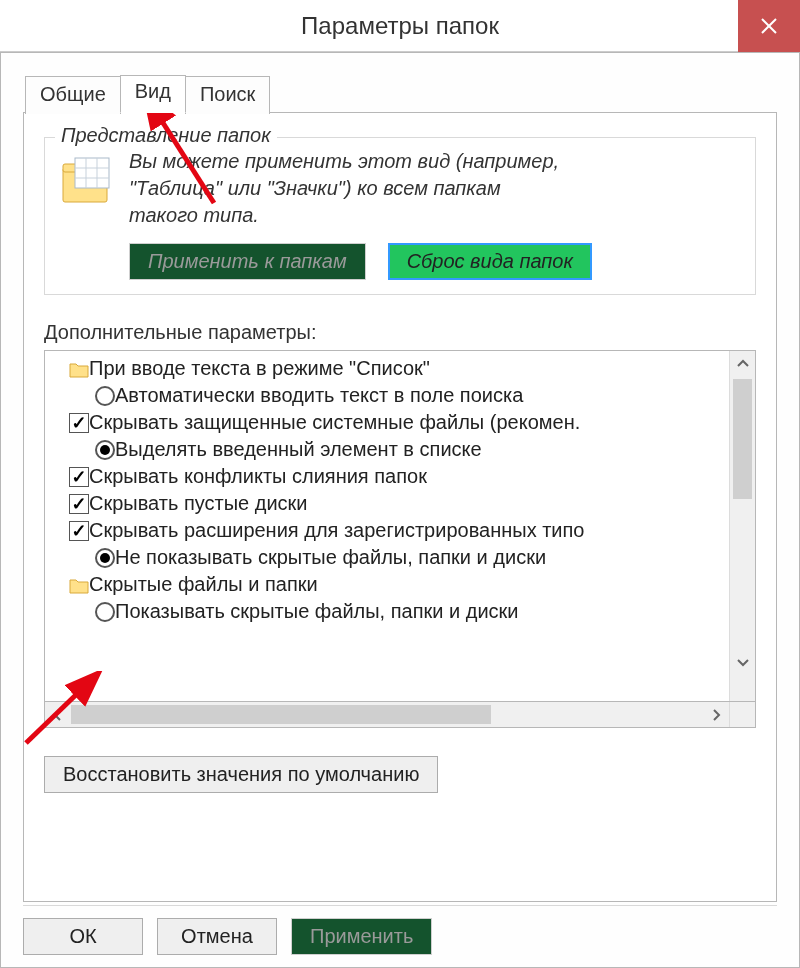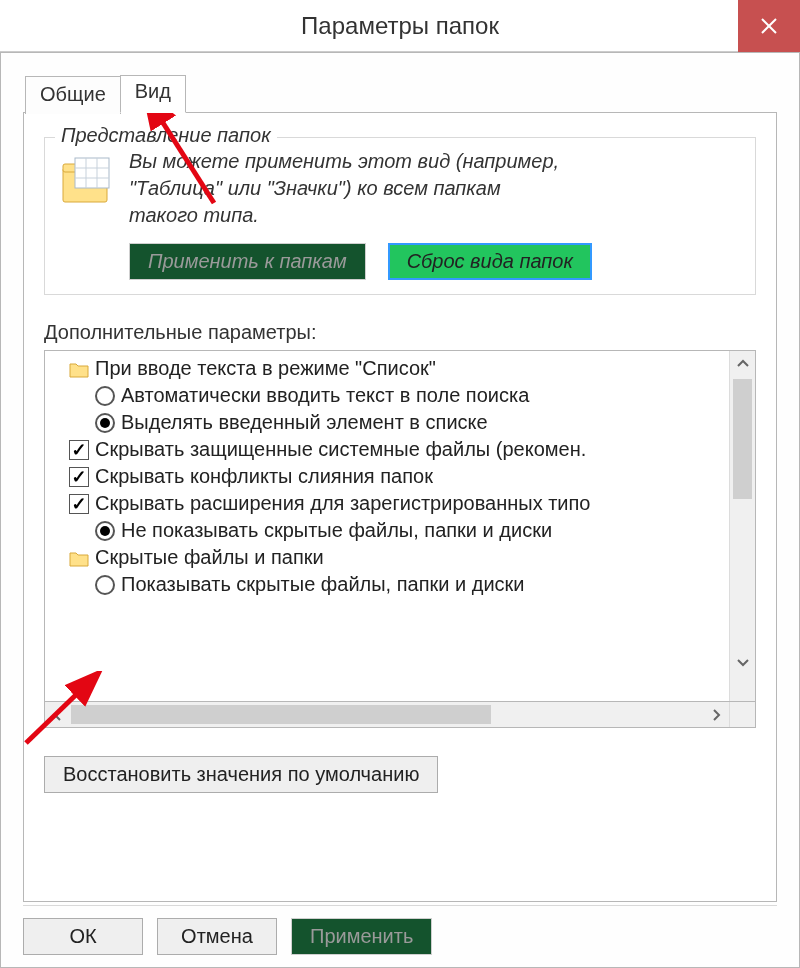--- a/index.html
+++ b/index.html
@@ -176,21 +176,20 @@
   .vscroll .arrow-down { position:absolute; bottom:26px; left:0; right:0; height:26px; }
   .vscroll .thumb {
     position:absolute; left:3px; right:3px;
     top:28px; height:120px;
     background:#cfcfcf;
   }
 
   .node {
     display: flex;
     align-items: center;
-    gap: 6px;
     font-size: 20px;
     color: #222;
     padding: 2px 0;
     white-space: nowrap;
   }
   .indent-1 { padding-left: 18px; }
   .indent-2 { padding-left: 44px; }
   .folder-icon { width:20px; height:20px; flex:0 0 20px; }
 
   .checkbox {
@@ -286,20 +285,21 @@
         <line x1="16" y1="2" x2="2" y2="16" stroke="#fff" stroke-width="2"></line>
       </svg>
     </div>
   </div>
 
   <div class="body">
 
     <div class="tabs">
       <div class="tab">Общие</div>
       <div class="tab active">Вид</div>
+      <div class="tab">Поиск</div>
     </div>
 
     <div class="tab-panel">
 
       <svg class="arrow" style="left:120px; top:-10px;" width="90" height="110">
         <defs>
           <marker id="ah1" markerWidth="10" markerHeight="10" refX="2" refY="3" orient="auto">
             <path d="M0,0 L0,6 L8,3 z" fill="#e30613"></path>
           </marker>
         </defs>
@@ -337,31 +337,35 @@
             <div class="node indent-1">
               <svg class="folder-icon" viewBox="0 0 20 20">
                 <path d="M1 5 h6 l2 2 h10 v11 h-18 z" fill="#ffe18a" stroke="#d9a93a"></path>
               </svg>
               <span>При вводе текста в режиме "Список"</span>
             </div>
             <div class="node indent-2">
               <span class="radio"></span>
               <span>Автоматически вводить текст в поле поиска</span>
             </div>
+            <div class="node indent-1">
+              <span class="checkbox checked"></span>
+              <span>Скрывать защищенные системные файлы (рекомен.</span>
+            </div>
             <div class="node indent-2">
               <span class="radio checked"></span>
               <span>Выделять введенный элемент в списке</span>
             </div>
             <div class="node indent-1">
               <span class="checkbox checked"></span>
-              <span>Скрывать защищенные системные файлы (рекомен.</span>
+              <span>Скрывать конфликты слияния папок</span>
             </div>
             <div class="node indent-1">
               <span class="checkbox checked"></span>
-              <span>Скрывать конфликты слияния папок</span>
+              <span>Скрывать пустые диски</span>
             </div>
             <div class="node indent-1">
               <span class="checkbox checked"></span>
               <span>Скрывать расширения для зарегистрированных типо</span>
             </div>
             <div class="node indent-2">
               <span class="radio checked"></span>
               <span>Не показывать скрытые файлы, папки и диски</span>
             </div>
             <div class="node indent-1">

